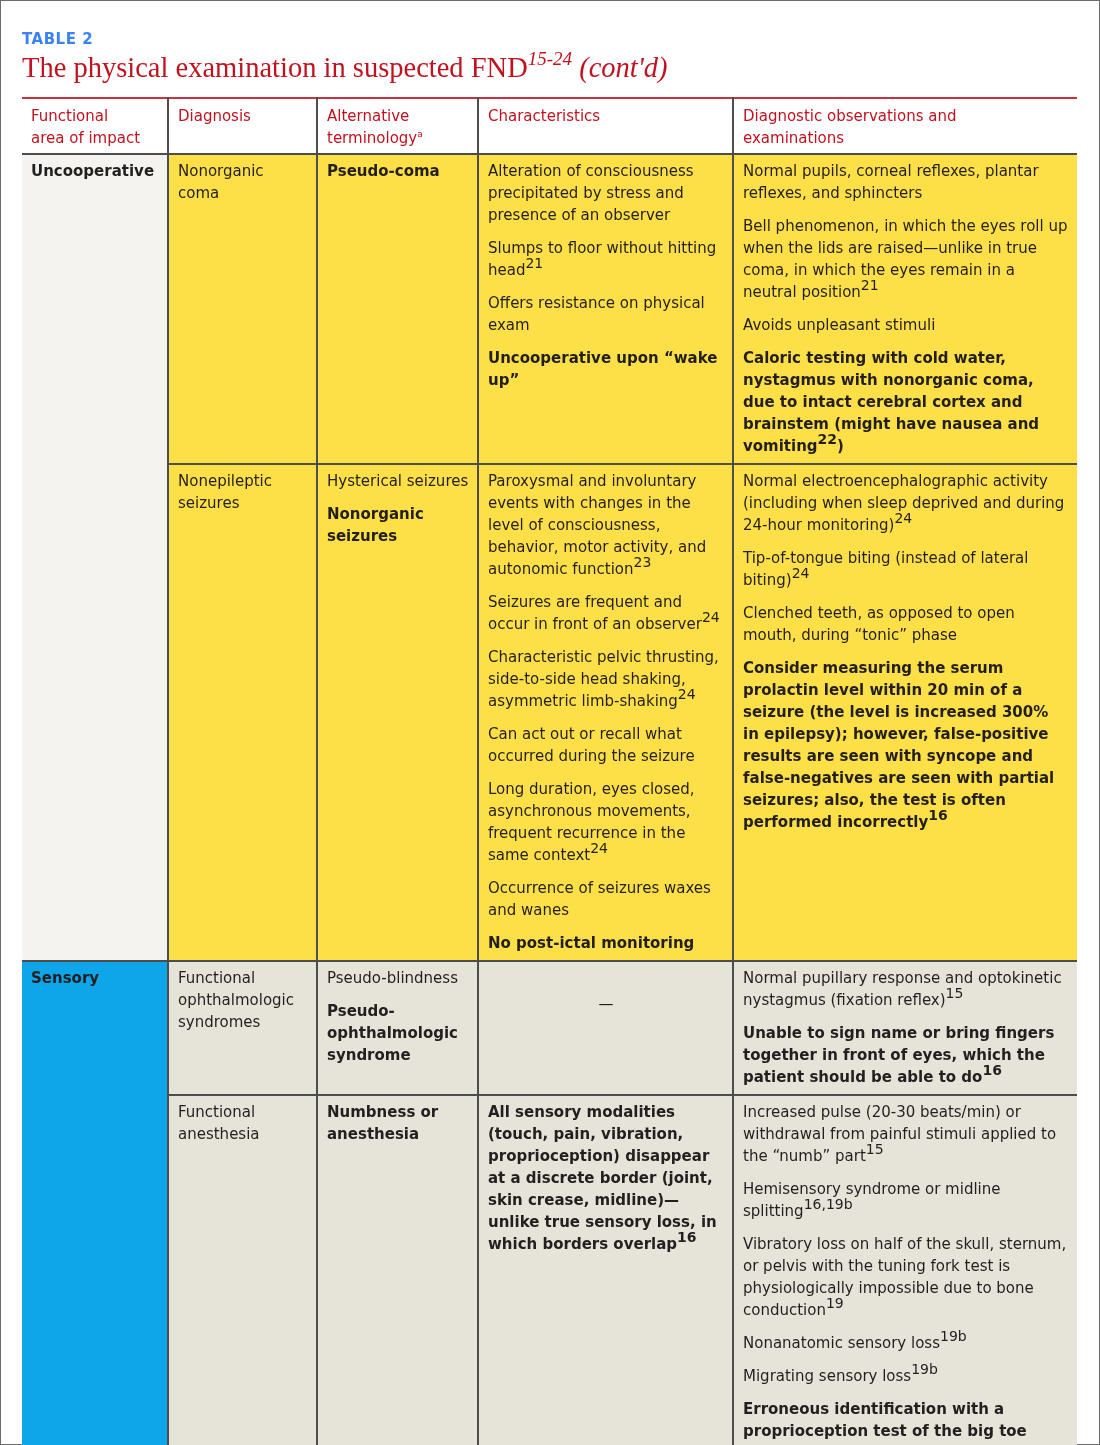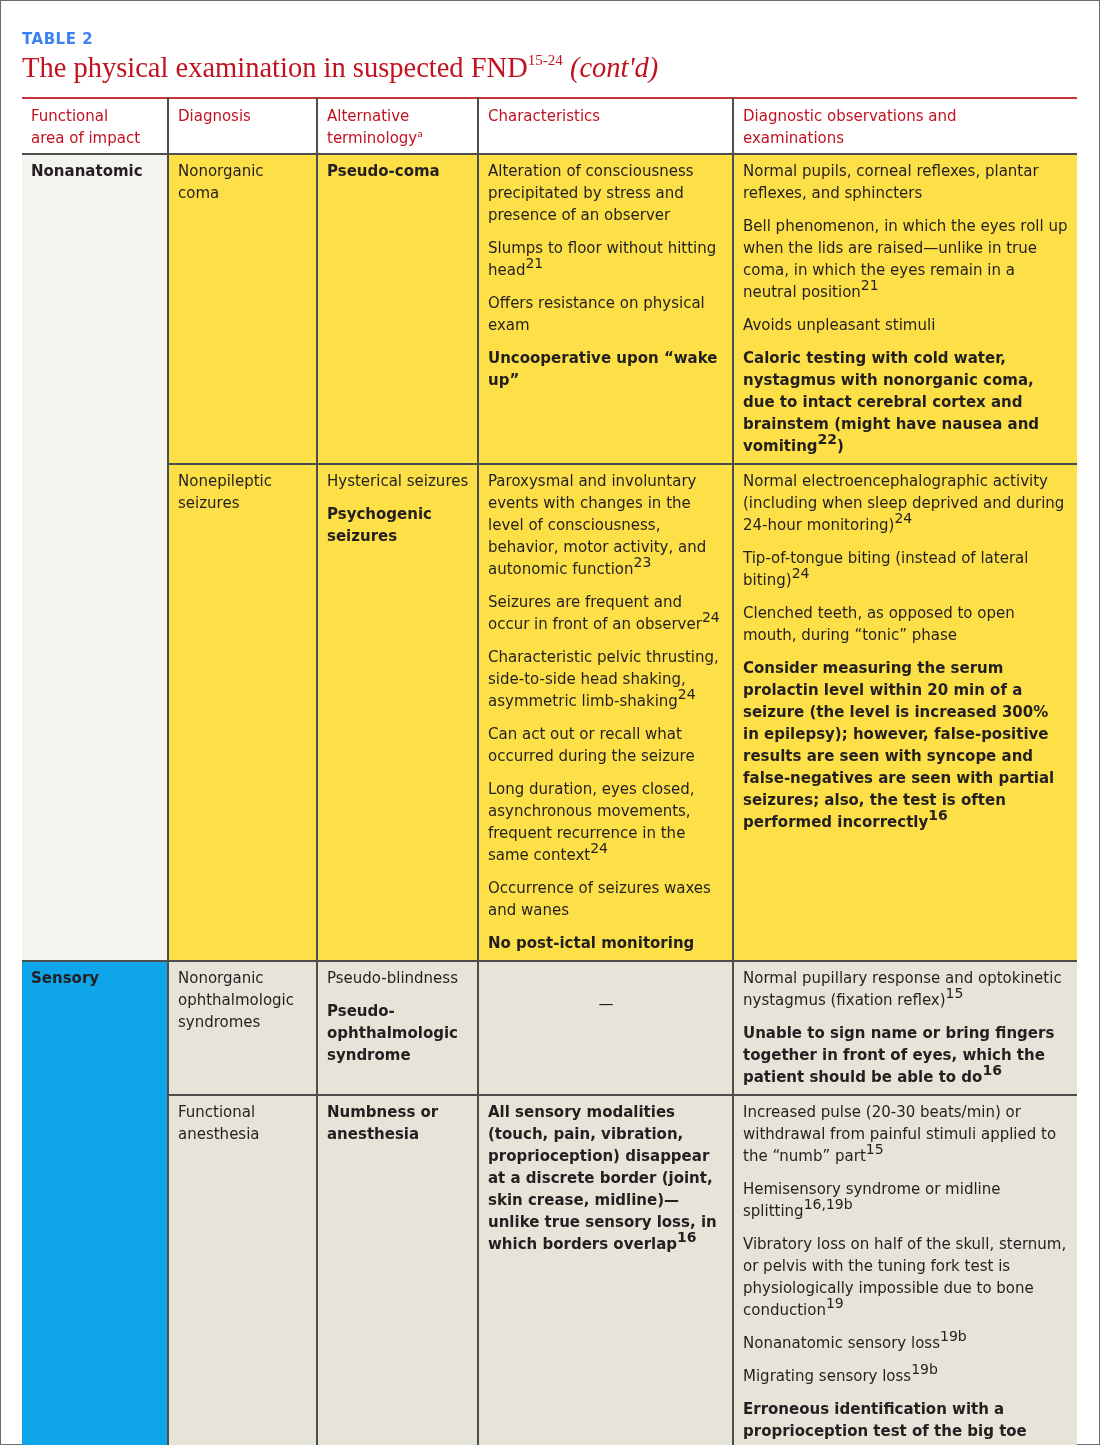--- a/index.html
+++ b/index.html
@@ -11,21 +11,21 @@
   .table-label {
     position: absolute; left: 22px; top: 30px;
     font-family: "DejaVu Sans", sans-serif; font-weight: bold; font-size: 15px;
     letter-spacing: 0.5px; color: #3b82f6;
   }
   .table-title {
     position: absolute; left: 22px; top: 52px;
     font-family: "Liberation Serif", serif; font-size: 28.5px; color: #c1121f;
     white-space: nowrap;
   }
-  .table-title sup { font-size: 15px; vertical-align: 12px; line-height: 0; }
+  .table-title sup { font-size: 19px; vertical-align: 12px; line-height: 0; font-style: italic; }
   .table-title .cont { font-style: italic; }
   table.fnd {
     position: absolute; left: 22px; top: 97px; width: 1055px;
     border-collapse: collapse; table-layout: fixed;
     font-family: "DejaVu Sans", sans-serif; font-size: 15px; line-height: 22px;
     color: #231f20; border-top: 2px solid #c8323c;
   }
   table.fnd col.c1 { width: 146px; }
   table.fnd col.c2 { width: 149px; }
   table.fnd col.c3 { width: 161px; }
@@ -76,21 +76,21 @@
     <tr class="head-row">
       <th>Functional area of impact</th>
       <th>Diagnosis</th>
       <th><span>Alternative terminology</span><span class="hdr-sup">a</span></th>
       <th>Characteristics</th>
       <th>Diagnostic observations and examinations</th>
     </tr>
   </thead>
   <tbody>
     <tr class="neuro">
-      <td class="area neuro-area" rowspan="2">Nonanatomic</td>
+      <td class="area neuro-area" rowspan="2">Uncooperative</td>
       <td>Nonorganic coma</td>
       <td>
           <div class="item">Pseudo-coma</div>
         </td>
       <td>
           <div class="item">Alteration of consciousness precipitated by stress and presence of an observer</div>
           <div class="item">Slumps to floor without hitting head<sup>21</sup></div>
           <div class="item">Offers resistance on physical exam</div>
           <div class="item">Uncooperative upon “wake up”</div>
         </td>
@@ -98,41 +98,41 @@
           <div class="item">Normal pupils, corneal reflexes, plantar reflexes, and sphincters</div>
           <div class="item">Bell phenomenon, in which the eyes roll up when the lids are raised—unlike in true coma, in which the eyes remain in a neutral position<sup>21</sup></div>
           <div class="item">Avoids unpleasant stimuli</div>
           <div class="item">Caloric testing with cold water, nystagmus with nonorganic coma, due to intact cerebral cortex and brainstem (might have nausea and vomiting<sup>22</sup>)</div>
         </td>
     </tr>
     <tr class="neuro">
       <td>Nonepileptic seizures</td>
       <td>
           <div class="item">Hysterical seizures</div>
-          <div class="item">Psychogenic seizures</div>
+          <div class="item">Nonorganic seizures</div>
         </td>
       <td>
           <div class="item">Paroxysmal and involuntary events with changes in the level of consciousness, behavior, motor activity, and autonomic function<sup>23</sup></div>
           <div class="item">Seizures are frequent and occur in front of an observer<sup>24</sup></div>
           <div class="item">Characteristic pelvic thrusting, side-to-side head shaking, asymmetric limb-shaking<sup>24</sup></div>
           <div class="item">Can act out or recall what occurred during the seizure</div>
           <div class="item">Long duration, eyes closed, asynchronous movements, frequent recurrence in the same context<sup>24</sup></div>
           <div class="item">Occurrence of seizures waxes and wanes</div>
           <div class="item">No post-ictal monitoring</div>
         </td>
       <td>
           <div class="item">Normal electroencephalographic activity (including when sleep deprived and during 24-hour monitoring)<sup>24</sup></div>
           <div class="item">Tip-of-tongue biting (instead of lateral biting)<sup>24</sup></div>
           <div class="item">Clenched teeth, as opposed to open mouth, during “tonic” phase</div>
           <div class="item">Consider measuring the serum prolactin level within 20 min of a seizure (the level is increased 300% in epilepsy); however, false-positive results are seen with syncope and false-negatives are seen with partial seizures; also, the test is often performed incorrectly<sup>16</sup></div>
         </td>
     </tr>
     <tr class="sens">
       <td class="area sens-area" rowspan="2">Sensory</td>
-      <td>Nonorganic ophthalmologic syndromes</td>
+      <td>Functional ophthalmologic syndromes</td>
       <td>
           <div class="item">Pseudo-blindness</div>
           <div class="item">Pseudo-ophthalmologic syndrome</div>
         </td>
       <td>
           <div class="dash">—</div>
         </td>
       <td>
           <div class="item">Normal pupillary response and optokinetic nystagmus (fixation reflex)<sup>15</sup></div>
           <div class="item">Unable to sign name or bring fingers together in front of eyes, which the patient should be able to do<sup>16</sup></div>

